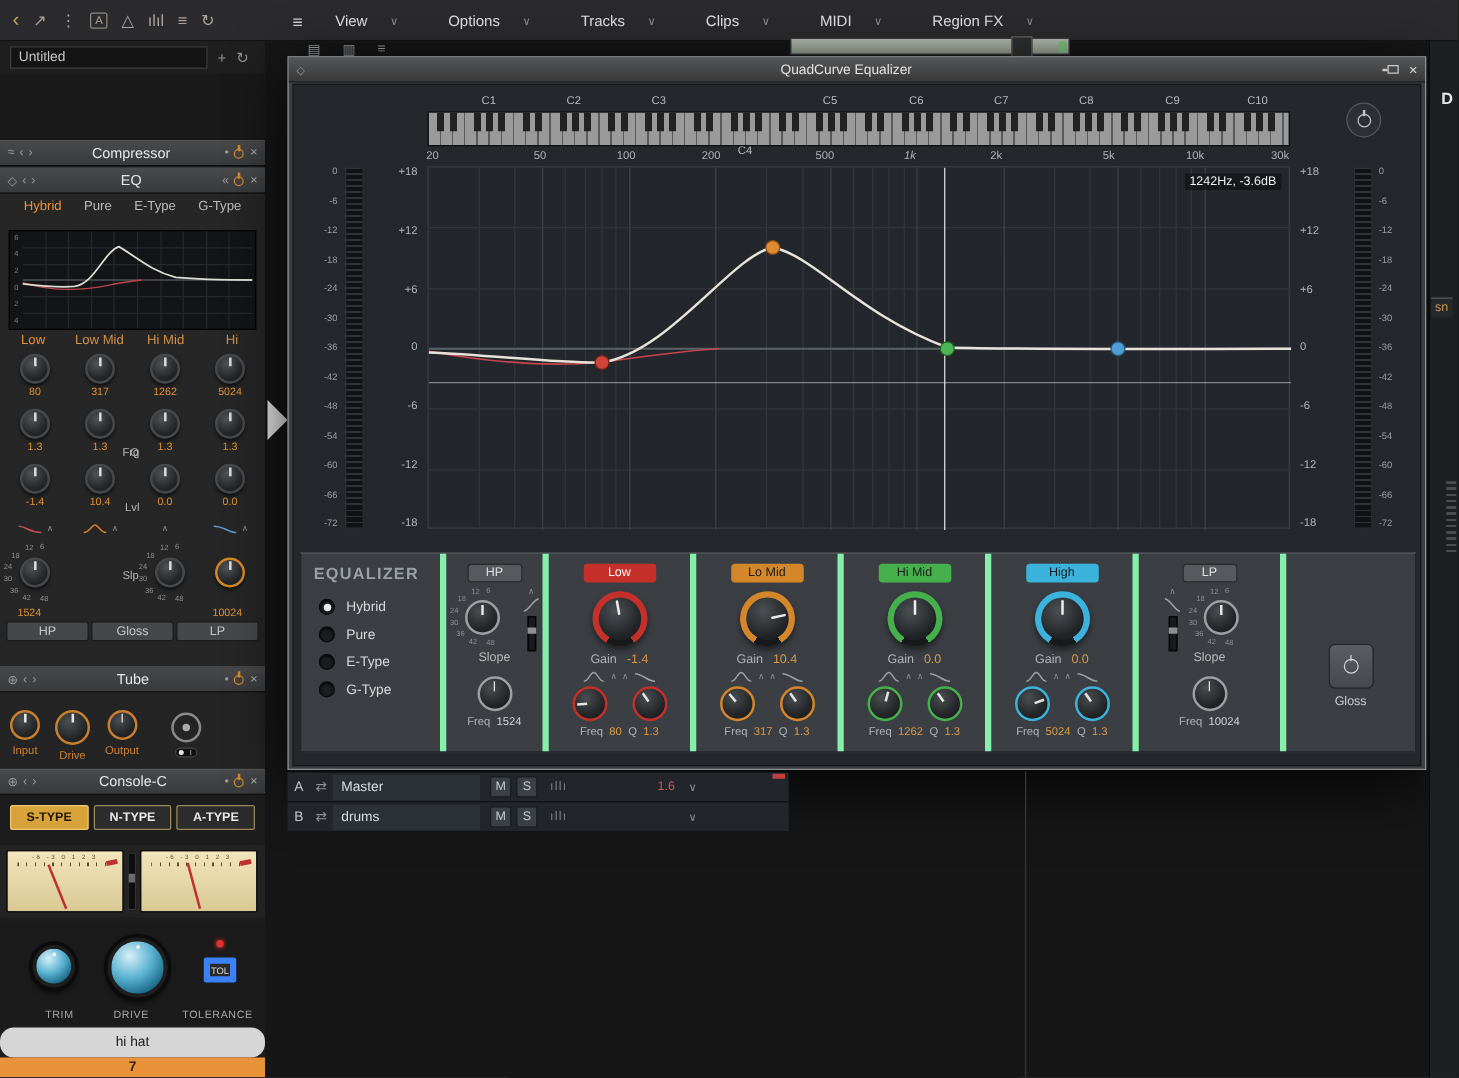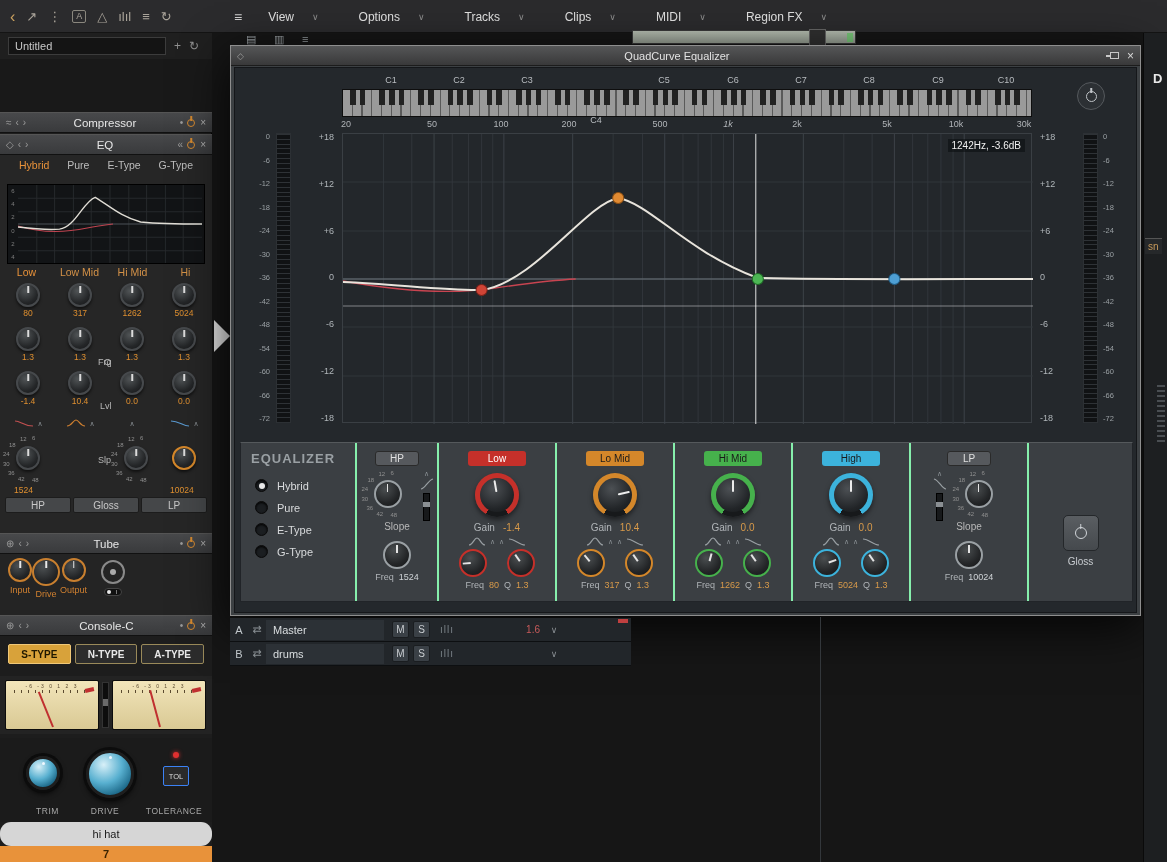--- a/index.html
+++ b/index.html
@@ -60,21 +60,21 @@
   .sscale { position:relative; width:54px; height:50px; }
   .sscale span { position:absolute; color:#909090; font-size:6px; line-height:1; }
   .sscale span:nth-of-type(1){left:30px;top:0;} .sscale span:nth-of-type(2){left:18px;top:1px;}
   .sscale span:nth-of-type(3){left:7px;top:7px;} .sscale span:nth-of-type(4){left:1px;top:16px;}
   .sscale span:nth-of-type(5){left:1px;top:26px;} .sscale span:nth-of-type(6){left:6px;top:35px;}
   .sscale span:nth-of-type(7){left:16px;top:41px;} .sscale span:nth-of-type(8){left:30px;top:42px;}
   .sscale .sknob-s { position:absolute; left:14px; top:11px; }
   .sb-btn-row { position:absolute; left:5px; top:342px; width:202px; display:flex; gap:2px; }
   .sb-btn { flex:1; height:16px; background:#454749; border:1px solid #1c1c1c; border-radius:2px; color:#c8c8c8; font-size:10px; display:flex; align-items:center; justify-content:center; }
 
-  .tube-body { left:0; top:521px; width:212px; height:61px; background:#242424; display:flex; align-items:flex-start; padding:4px 8px 0; }
+  .tube-body { left:0; top:521px; width:212px; height:61px; background:#242424; display:flex; align-items:flex-start; padding:14px 8px 0; gap:12px; }
   .tknob-cell { display:flex; flex-direction:column; align-items:center; }
   .tknob { width:24px; height:24px; border-radius:50%; border:2px solid #c87f2f; background:radial-gradient(circle at 38% 30%,#4c5052,#232527 62%,#141516); position:relative; }
   .tknob::after { content:''; position:absolute; left:50%; top:1px; width:1.5px; height:7px; background:#e8e8e8; transform:translateX(-50%); }
   .tlab { color:#d08030; font-size:9px; margin-top:3px; }
   .cab-ico { width:24px; height:24px; border:2px solid #8a8a8a; border-radius:50%; position:relative; margin-top:2px; }
   .cab-ico::after { content:''; position:absolute; left:50%; top:50%; width:6px; height:6px; margin:-3px; border-radius:50%; background:#aaa; }
   .mini-toggle { width:18px; height:8px; background:#111; border:1px solid #444; border-radius:4px; position:relative; margin-top:4px; }
   .mini-toggle::before { content:''; position:absolute; left:2px; top:1px; width:4px; height:4px; border-radius:50%; background:#e8e8e8; }
   .mini-toggle::after { content:''; position:absolute; right:4px; top:1px; width:1.5px; height:4px; background:#777; }
 
@@ -86,21 +86,21 @@
   .vu { width:94px; height:50px; background:linear-gradient(#f2e5ba,#d9c994); border:1px solid #0c0c0c; border-radius:2px; position:relative; overflow:hidden; }
   .vu::before { content:''; position:absolute; left:8px; right:8px; top:9px; height:3px; background:repeating-linear-gradient(90deg,#5a4a30 0 1px,transparent 1px 7px); }
   .vu-scale { position:absolute; left:0; right:0; top:2px; text-align:center; color:#5a4a30; font-size:5px; letter-spacing:2px; }
   .vu-needle { position:absolute; left:50%; bottom:2px; width:2px; height:38px; background:#c03030; transform-origin:50% 100%; }
   .vu-red { position:absolute; right:4px; top:7px; width:9px; height:4px; background:#c03030; transform:rotate(-12deg); }
   .vu-fader { width:7px; height:46px; background:#0d0d0d; border:1px solid #333; position:relative; }
   .vu-fader::after { content:''; position:absolute; left:0; right:0; top:16px; height:7px; background:#6a6a6a; }
   .cknob-zone { position:absolute; left:0; top:102px; width:212px; height:84px; background:#1b1b1b; }
   .bigknob { border-radius:50%; background:radial-gradient(circle at 35% 28%,#d8f0f8,#58b0d0 45%,#1c6888 78%,#0d3a50); border:3px solid #1e1e1e; box-shadow:0 0 0 3px #0c0c0c,0 3px 6px #000; position:relative; }
   .bigknob::after { content:''; position:absolute; left:50%; top:3px; width:3px; height:3px; margin-left:-1.5px; border-radius:50%; background:#f0f8ff; }
-  .tol-btn { position:absolute; left:163px; top:28px; width:26px; height:20px; background:#2a2a2a; border:1px solid #3b82f6; border-radius:2px; color:#ddd; font-size:7.5px; display:flex; align-items:center; justify-content:center; }
+  .tol-btn { position:absolute; left:163px; top:28px; width:26px; height:20px; background:#2a2a2a; border:5px solid #3b82f6; border-radius:2px; color:#ddd; font-size:7.5px; display:flex; align-items:center; justify-content:center; }
   .led { position:absolute; left:173px; top:14px; width:6px; height:6px; border-radius:50%; background:#e03030; box-shadow:0 0 4px #e03030; }
   .cklabels { position:absolute; left:0; bottom:6px; width:212px; display:flex; }
   .cklabels span { color:#a8a8a8; font-size:8.5px; letter-spacing:.5px; }
   .hihat-row { position:absolute; left:0; top:186px; width:212px; height:24px; background:#d6d6d6; color:#181818; font-size:11px; display:flex; align-items:center; justify-content:center;border-radius:11px; }
   .numbar { position:absolute; left:0; top:210px; width:212px; height:16px; background:#e8923a; color:#3a2300; font-size:11px; font-weight:bold; display:flex; align-items:center; justify-content:center; }
   .pc-arrow { left:214px; top:320px; width:0; height:0; border-top:16px solid transparent; border-bottom:16px solid transparent; border-left:16px solid #e8e8e8; }
 
   
   .eqwin { left:230px; top:45px; width:911px; height:571px; background:#3c4043; border:1px solid #8e8e8e; box-shadow:0 12px 45px rgba(0,0,0,.8); }
   .titlebar { position:absolute; left:0; top:0; width:100%; height:20px; background:linear-gradient(#555657,#39393a); border-bottom:1px solid #1c1c1c; display:flex; align-items:center; padding:0 6px; }
@@ -137,21 +137,21 @@
   .metercol span { color:#9aa0a4; font-size:7.5px; line-height:1; }
   .metercol.l { left:13px; align-items:flex-end; }
   .metercol.r { left:868px; align-items:flex-start; }
   .meterbar { position:absolute; top:65px; width:15px; height:290px; background:#101214; border:1px solid #2c3034;
     background-image:repeating-linear-gradient(180deg,#2e3236 0 1px,transparent 1px 4.8px); }
   .meterbar.l { left:41px; } .meterbar.r { left:848px; }
   .win-power { position:absolute; left:842px; top:14px; width:28px; height:28px; border-radius:50%; background:#2c3034; border:1px solid #55595d; color:#c0c4c8; display:flex; align-items:center; justify-content:center; }
   .win-power .pwr { width:11px; height:11px; }
 
   .panel { position:absolute; left:5px; top:374px; width:893px; height:160px; background:#3b3f43; border:1px solid #212428; border-top-color:#55595c; display:flex; }
-  .sec { border-right:2px solid #86efac; position:relative; height:100%; }
+  .sec { border-right:5px solid #86efac; position:relative; height:100%; }
   .sec-eq { width:116px; } .sec-hp { width:82px; } .sec-band { width:118px; } .sec-lp { width:118px; } .sec-gloss { flex:1; border-right:none; }
   .eq-title { position:absolute; left:10px; top:8px; color:#9aa0a4; font-size:13px; font-weight:bold; letter-spacing:1px; }
   .modes { position:absolute; left:14px; top:36px; }
   .mode-row { display:flex; align-items:center; gap:9px; margin-bottom:9px; }
   .rdot { width:13px; height:13px; border-radius:50%; background:#1b1e21; border:1px solid #0a0a0a; box-shadow:inset 0 1px 2px #000; position:relative; }
   .modes div:nth-of-type(1) .rdot::after { content:''; position:absolute; inset:2.5px; border-radius:50%; background:#e8e8e8; }
   .mode-row span { color:#d8dadc; font-size:11px; }
   .pill { height:15px; border-radius:3px; font-size:10px; display:flex; align-items:center; justify-content:center; margin:8px auto 0; }
   .pill.gray { width:44px; background:#56595d; color:#e0e0e0; border:1px solid #2a2a2a; }
   .pill.band { width:58px; background:var(--band); color:var(--btext); }

